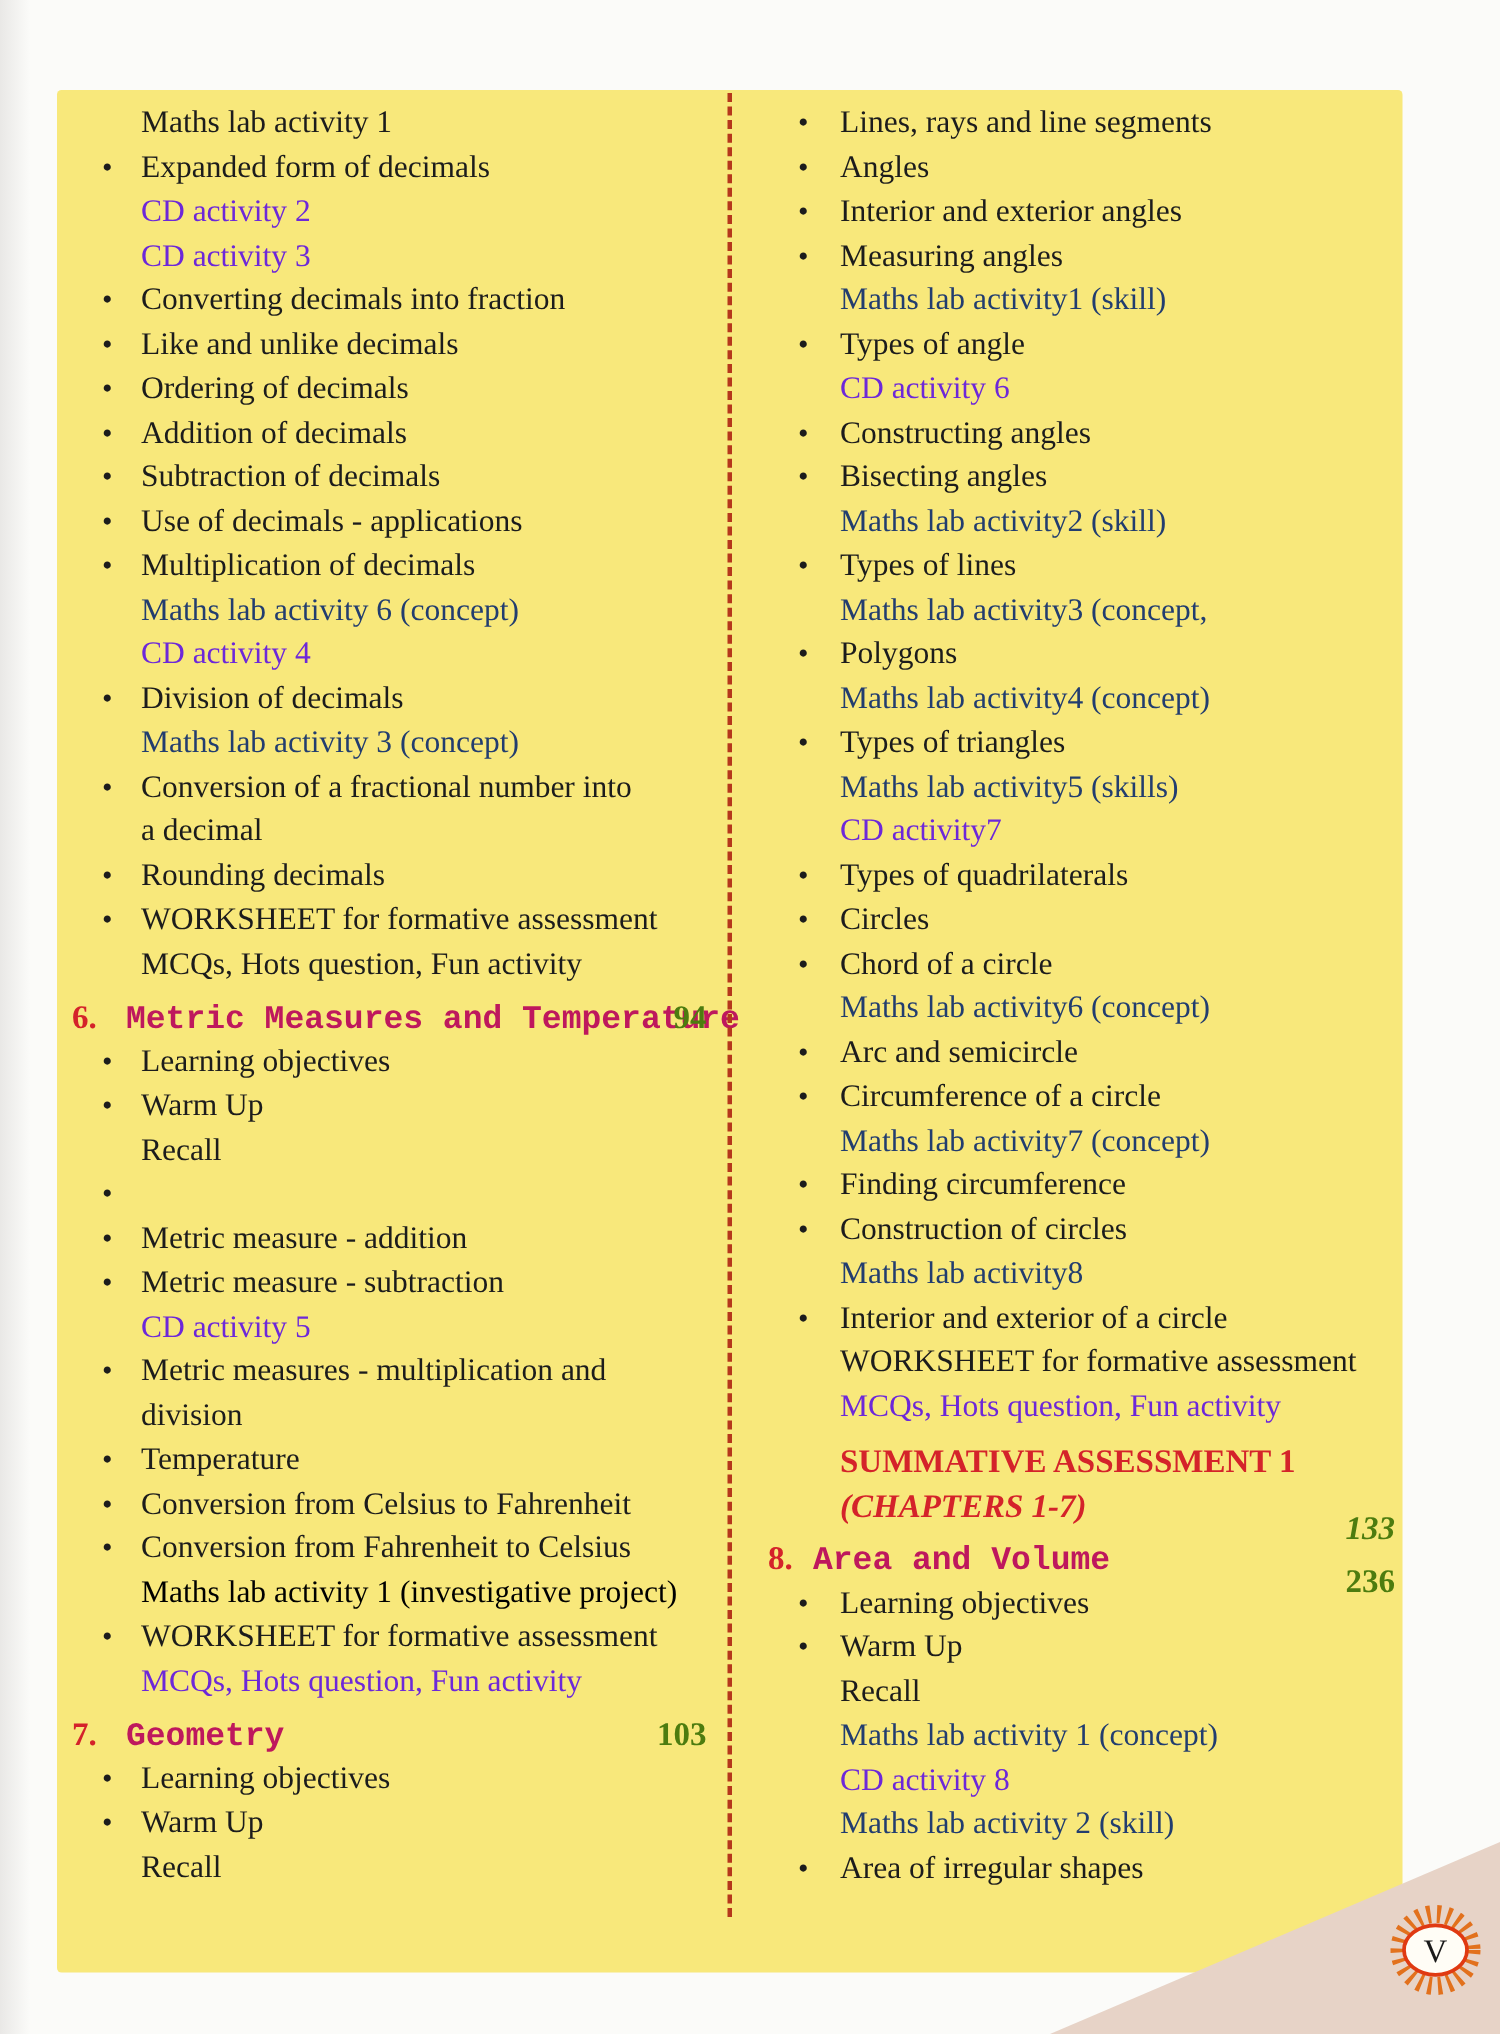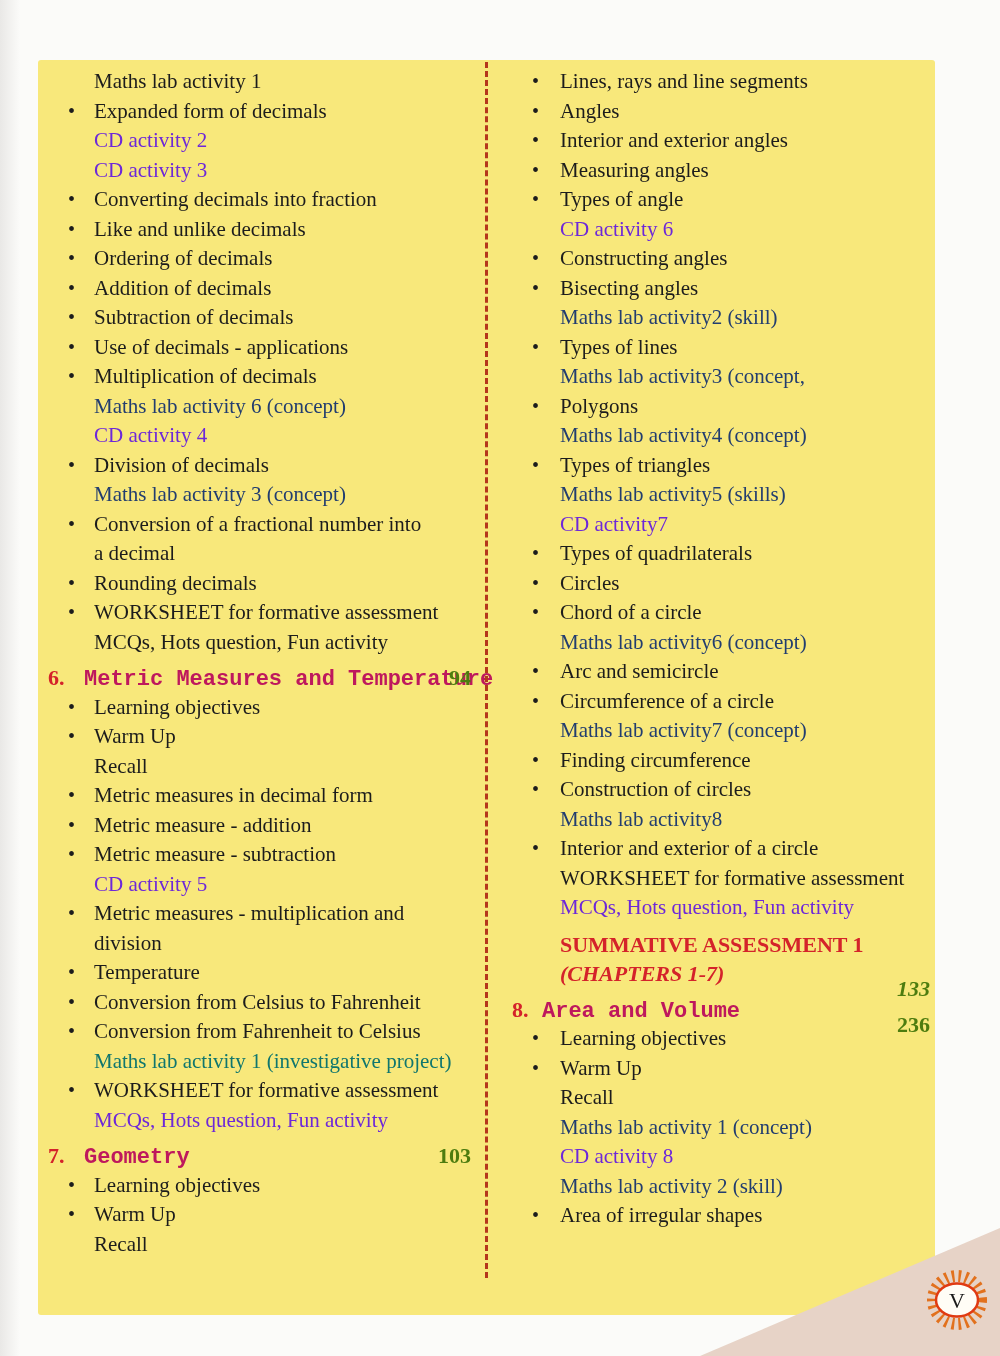--- a/index.html
+++ b/index.html
@@ -24,21 +24,21 @@
     white-space:nowrap;
   }
   .col-left .row{padding-left:56px;}
   .col-right .row{padding-left:72px;}
   .dot{position:absolute;top:0;}
   .col-left .dot{left:30px;}
   .col-right .dot{left:44px;}
   .dot::before{content:'\2022';font-size:20px;}
   .t-cd .txt,.t-mcq .txt{color:#6d28d9;}
   .t-lab .txt{color:#223d6f;}
-  .t-lab-bright .txt{color:#0f766e;}
+  .t-lab-bright .txt{color:#000000;}
   .t-cont{}
   .t-section{padding-left:0 !important;font-weight:bold;font-size:22px;margin-top:6px;}
   .t-section .txt{color:#be185d;font-family:Liberation Mono, monospace;}
   .num{display:inline-block;box-sizing:border-box;color:#d4232a;font-weight:bold;}
   .col-left .num{width:46px;padding-left:10px;}
   .col-right .num{width:54px;padding-left:24px;}
   .t-assess{font-weight:bold;font-size:22px;margin-top:7px;}
   .t-assess + .t-assess{margin-top:0;font-style:italic;}
   .t-assess .txt{color:#d4232a;}
   .pg{position:absolute;top:0;font-weight:bold;color:#4d7c0f;font-size:22px;}
@@ -74,21 +74,21 @@
       <div class="row t-lab"><span class="txt">Maths lab activity 3 (concept)</span></div>
       <div class="row t-bullet"><span class="dot"></span><span class="txt">Conversion of a fractional number into</span></div>
       <div class="row t-cont"><span class="txt">a decimal</span></div>
       <div class="row t-bullet"><span class="dot"></span><span class="txt">Rounding decimals</span></div>
       <div class="row t-bullet"><span class="dot"></span><span class="txt">WORKSHEET for formative assessment</span></div>
       <div class="row t-plain"><span class="txt">MCQs, Hots question, Fun activity</span></div>
       <div class="row t-section"><span class="num">6.</span><span class="txt">Metric Measures and Temperature</span><span class="pg">94</span></div>
       <div class="row t-bullet"><span class="dot"></span><span class="txt">Learning objectives</span></div>
       <div class="row t-bullet"><span class="dot"></span><span class="txt">Warm Up</span></div>
       <div class="row t-plain"><span class="txt">Recall</span></div>
-      <div class="row t-bullet"><span class="dot"></span><span class="txt">Metric measures in decimal form</span></div>
+      <div class="row t-bullet"><span class="dot"></span></div>
       <div class="row t-bullet"><span class="dot"></span><span class="txt">Metric measure - addition</span></div>
       <div class="row t-bullet"><span class="dot"></span><span class="txt">Metric measure - subtraction</span></div>
       <div class="row t-cd"><span class="txt">CD activity 5</span></div>
       <div class="row t-bullet"><span class="dot"></span><span class="txt">Metric measures - multiplication and</span></div>
       <div class="row t-cont"><span class="txt">division</span></div>
       <div class="row t-bullet"><span class="dot"></span><span class="txt">Temperature</span></div>
       <div class="row t-bullet"><span class="dot"></span><span class="txt">Conversion from Celsius to Fahrenheit</span></div>
       <div class="row t-bullet"><span class="dot"></span><span class="txt">Conversion from Fahrenheit to Celsius</span></div>
       <div class="row t-lab-bright"><span class="txt">Maths lab activity 1 (investigative project)</span></div>
       <div class="row t-bullet"><span class="dot"></span><span class="txt">WORKSHEET for formative assessment</span></div>
@@ -97,20 +97,21 @@
       <div class="row t-bullet"><span class="dot"></span><span class="txt">Learning objectives</span></div>
       <div class="row t-bullet"><span class="dot"></span><span class="txt">Warm Up</span></div>
       <div class="row t-plain"><span class="txt">Recall</span></div>
     </div>
   <div class="divider"></div>
   <div class="col col-right">
       <div class="row t-bullet"><span class="dot"></span><span class="txt">Lines, rays and line segments</span></div>
       <div class="row t-bullet"><span class="dot"></span><span class="txt">Angles</span></div>
       <div class="row t-bullet"><span class="dot"></span><span class="txt">Interior and exterior angles</span></div>
       <div class="row t-bullet"><span class="dot"></span><span class="txt">Measuring angles</span></div>
+      <div class="row t-lab"><span class="txt">Maths lab activity1 (skill)</span></div>
       <div class="row t-bullet"><span class="dot"></span><span class="txt">Types of angle</span></div>
       <div class="row t-cd"><span class="txt">CD activity 6</span></div>
       <div class="row t-bullet"><span class="dot"></span><span class="txt">Constructing angles</span></div>
       <div class="row t-bullet"><span class="dot"></span><span class="txt">Bisecting angles</span></div>
       <div class="row t-lab"><span class="txt">Maths lab activity2 (skill)</span></div>
       <div class="row t-bullet"><span class="dot"></span><span class="txt">Types of lines</span></div>
       <div class="row t-lab"><span class="txt">Maths lab activity3 (concept,</span></div>
       <div class="row t-bullet"><span class="dot"></span><span class="txt">Polygons</span></div>
       <div class="row t-lab"><span class="txt">Maths lab activity4 (concept)</span></div>
       <div class="row t-bullet"><span class="dot"></span><span class="txt">Types of triangles</span></div>

